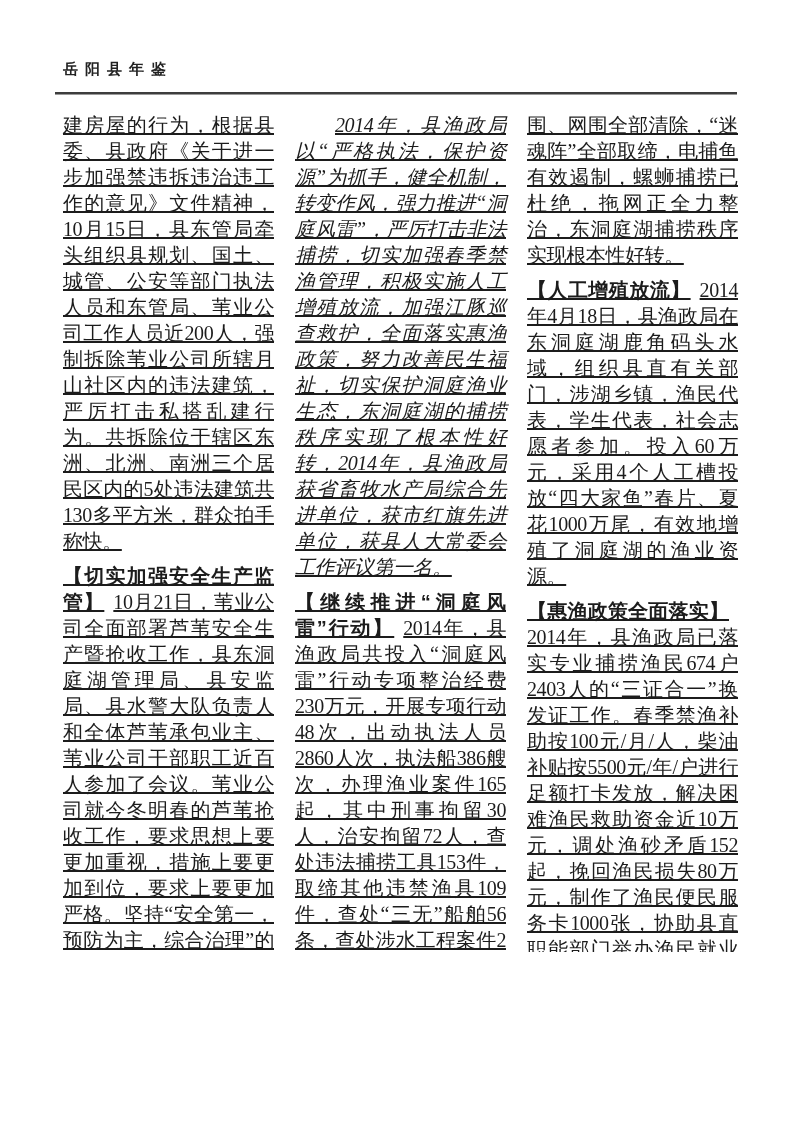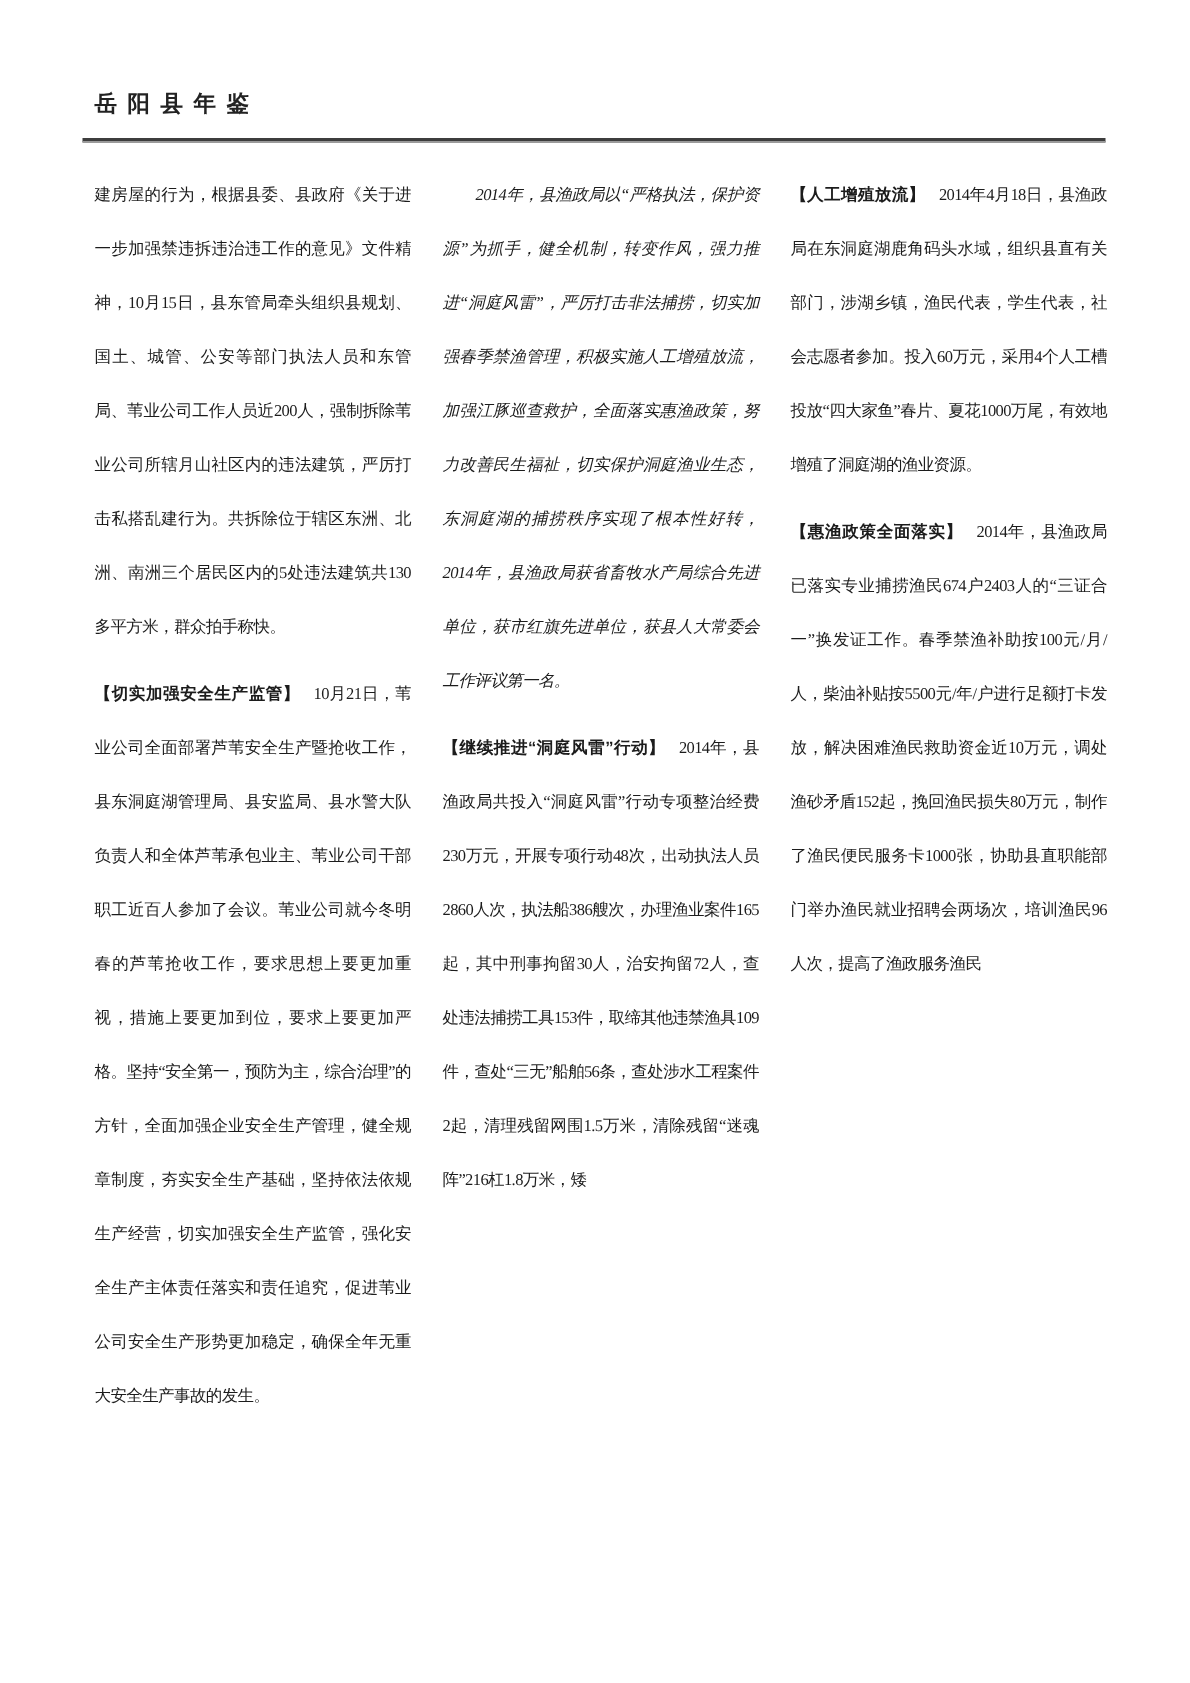--- a/index.html
+++ b/index.html
@@ -34,25 +34,26 @@
   }
   .col {
     position: absolute;
     top: 112px;
     width: 211px;
   }
   .col1 { left: 63px; }
   .col2 { left: 295px; }
   .col3 { left: 527px; }
   .col p {
-    font-size: 11px;
-    line-height: 36px;
+    font-size: 20px;
+    line-height: 26px;
     letter-spacing: -0.4px;
     text-align: justify;
     margin: 0 0 9px 0;
+    text-decoration: underline;
   }
   .sec-head {
     font-weight: bold;
     font-family: "Liberation Sans", "DejaVu Sans", sans-serif;
     letter-spacing: 0;
     margin-right: 9px;
   }
   .kaiti { font-style: italic; }
   .indent2 { text-indent: 2em; }
   .sig {
@@ -93,19 +94,20 @@
     <div class="section-box">渔政管理</div>
     <p><span class="sec-head">【概况】</span><span class="kaiti">岳阳县渔政监督管理局</span></p>
   </div>
 
   <div class="col col2">
     <p class="kaiti indent2">2014年，县渔政局以“严格执法，保护资源”为抓手，健全机制，转变作风，强力推进“洞庭风雷”，严厉打击非法捕捞，切实加强春季禁渔管理，积极实施人工增殖放流，加强江豚巡查救护，全面落实惠渔政策，努力改善民生福祉，切实保护洞庭渔业生态，东洞庭湖的捕捞秩序实现了根本性好转，2014年，县渔政局获省畜牧水产局综合先进单位，获市红旗先进单位，获县人大常委会工作评议第一名。</p>
     <p><span class="sec-head">【继续推进“洞庭风雷”行动】</span><span>2014年，县渔政局共投入“洞庭风雷”行动专项整治经费230万元，开展专项行动48次，出动执法人员2860人次，执法船386艘次，办理渔业案件165起，其中刑事拘留30人，治安拘留72人，查处违法捕捞工具153件，取缔其他违禁渔具109件，查处“三无”船舶56条，查处涉水工程案件2起，清理残留网围1.5万米，清除残留“迷魂阵”216杠1.8万米，矮</span></p>
   </div>
 
   <div class="col col3">
+    <p>围、网围全部清除，“迷魂阵”全部取缔，电捕鱼有效遏制，螺蛳捕捞已杜绝，拖网正全力整治，东洞庭湖捕捞秩序实现根本性好转。</p>
     <p><span class="sec-head">【人工增殖放流】</span><span>2014年4月18日，县渔政局在东洞庭湖鹿角码头水域，组织县直有关部门，涉湖乡镇，渔民代表，学生代表，社会志愿者参加。投入60万元，采用4个人工槽投放“四大家鱼”春片、夏花1000万尾，有效地增殖了洞庭湖的渔业资源。</span></p>
     <p><span class="sec-head">【惠渔政策全面落实】</span><span>2014年，县渔政局已落实专业捕捞渔民674户2403人的“三证合一”换发证工作。春季禁渔补助按100元/月/人，柴油补贴按5500元/年/户进行足额打卡发放，解决困难渔民救助资金近10万元，调处渔砂矛盾152起，挽回渔民损失80万元，制作了渔民便民服务卡1000张，协助县直职能部门举办渔民就业招聘会两场次，培训渔民96人次，提高了渔政服务渔民</span></p>
   </div>
 
   <div class="page-num">–178–</div>
 
 </div>
 
 </body></html>

